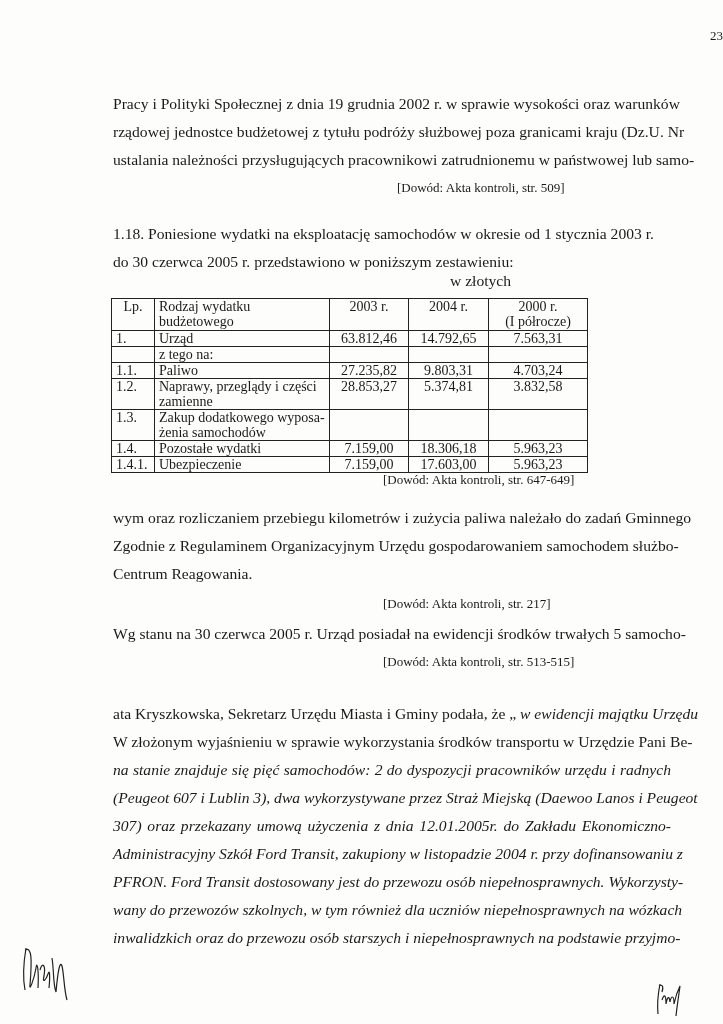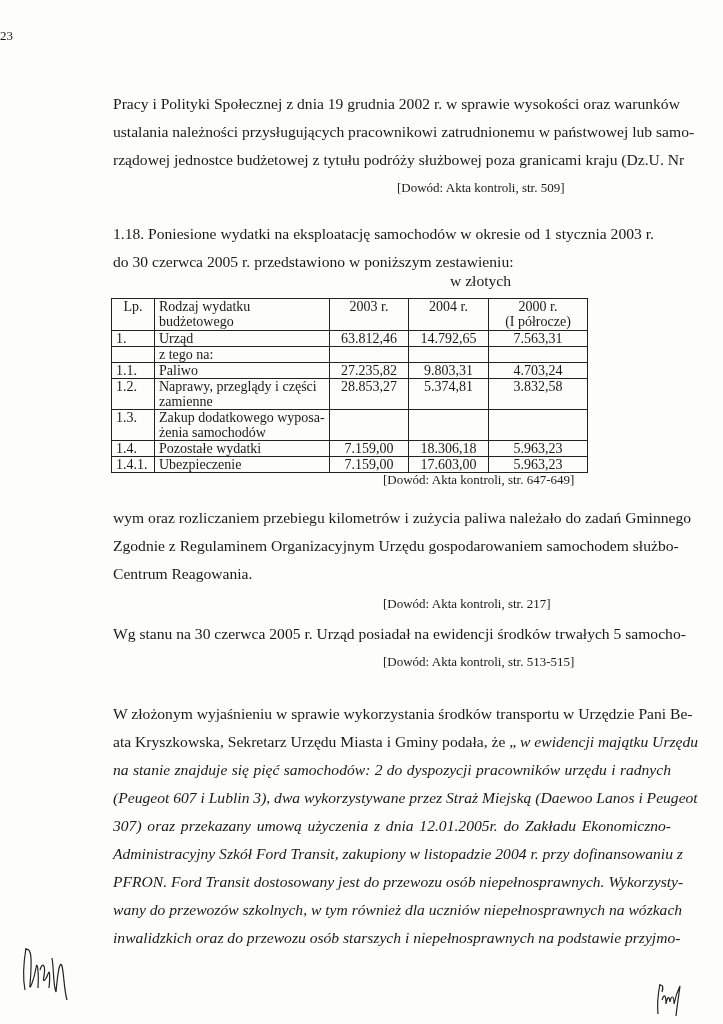--- a/index.html
+++ b/index.html
@@ -1,20 +1,20 @@
 <!DOCTYPE html>
 <html><head>
 <meta charset="utf-8">
 <style>
   html, body { margin: 0; padding: 0; }
   body {
     width: 723px; height: 1024px; background: #fdfdfb; position: relative; overflow: hidden;
     font-family: "Liberation Serif", serif; color: #1a1a1a;
   }
-  .page-number { position: absolute; left: 0; width: 723px; top: 28px; text-align: left; font-size: 13px; }
+  .page-number { position: absolute; left: 0; width: 723px; top: 28px; text-align: right; font-size: 13px; }
   .para { position: absolute; left: 113px; width: 558px; font-size: 15.6px; line-height: 28px; text-align: justify; }
   .para .ln { display: block; text-align: justify; text-align-last: justify; white-space: nowrap; }
   .para .ln.last { text-align-last: left; }
   .evidence { position: absolute; font-size: 13px; white-space: nowrap; }
   .unit { position: absolute; left: 450px; top: 272px; font-size: 15.6px; }
   table.exp { position: absolute; left: 111px; top: 298px; border-collapse: collapse; font-size: 14px; line-height: 15px; }
   table.exp td { border: 1.3px solid #222; padding: 0 4px; vertical-align: top; height: 15px; }
   table.exp td.num { text-align: center; }
   table.exp tr.hdr td { height: 31px; text-align: center; }
   table.exp tr.hdr td.desc { text-align: left; }
@@ -22,22 +22,22 @@
   .italic { font-style: italic; }
   .sig { position: absolute; }
 </style>
 </head>
 <body>
 
 <div class="page-number">23</div>
 
 <div class="para" style="top:78px;margin-top:12px;">
   <span class="ln">Pracy i Polityki Społecznej z dnia 19 grudnia 2002 r. w sprawie wysokości oraz warunków</span>
+  <span class="ln">rządowej jednostce budżetowej z tytułu podróży służbowej poza granicami kraju (Dz.U. Nr</span>
   <span class="ln">ustalania należności przysługujących pracownikowi zatrudnionemu w państwowej lub samo-</span>
-  <span class="ln">rządowej jednostce budżetowej z tytułu podróży służbowej poza granicami kraju (Dz.U. Nr</span>
 </div>
 <div class="evidence" style="left:397px; top:180px;">[Dowód: Akta kontroli, str. 509]</div>
 
 <div class="para" style="top:220px; width:510px;">
   <span class="ln last">1.18. Poniesione wydatki na eksploatację samochodów w okresie od 1 stycznia 2003 r.</span>
   <span class="ln last">do 30 czerwca 2005 r. przedstawiono w poniższym zestawieniu:</span>
 </div>
 <div class="unit">w złotych</div>
 
 <table class="exp">
@@ -117,22 +117,22 @@
   <span class="ln last">Centrum Reagowania.</span>
 </div>
 <div class="evidence" style="left:383px; top:596px;">[Dowód: Akta kontroli, str. 217]</div>
 
 <div class="para" style="top:620px;">
   <span class="ln">Wg stanu na 30 czerwca 2005 r. Urząd posiadał na ewidencji środków trwałych 5 samocho-</span>
 </div>
 <div class="evidence" style="left:383px; top:654px;">[Dowód: Akta kontroli, str. 513-515]</div>
 
 <div class="para" style="top:700px;">
+  <span class="ln"><span>ata Kryszkowska, Sekretarz Urzędu Miasta i Gminy podała, że „ </span><span class="italic">w ewidencji majątku Urzędu</span></span>
   <span class="ln">W złożonym wyjaśnieniu w sprawie wykorzystania środków transportu w Urzędzie Pani Be-</span>
-  <span class="ln"><span>ata Kryszkowska, Sekretarz Urzędu Miasta i Gminy podała, że „ </span><span class="italic">w ewidencji majątku Urzędu</span></span>
   <span class="ln italic">na stanie znajduje się pięć samochodów: 2 do dyspozycji pracowników urzędu i radnych</span>
   <span class="ln italic">(Peugeot 607 i Lublin 3), dwa wykorzystywane przez Straż Miejską (Daewoo Lanos i Peugeot</span>
   <span class="ln italic">307) oraz przekazany umową użyczenia z dnia 12.01.2005r. do Zakładu Ekonomiczno-</span>
   <span class="ln italic">Administracyjny Szkół Ford Transit, zakupiony w listopadzie 2004 r. przy dofinansowaniu z</span>
   <span class="ln italic">PFRON. Ford Transit dostosowany jest do przewozu osób niepełnosprawnych. Wykorzysty-</span>
   <span class="ln italic">wany do przewozów szkolnych, w tym również dla uczniów niepełnosprawnych na wózkach</span>
   <span class="ln italic">inwalidzkich oraz do przewozu osób starszych i niepełnosprawnych na podstawie przyjmo-</span>
 </div>
 
 <svg class="sig" style="left:20px; top:940px;" width="60" height="65" viewBox="0 0 60 65">

